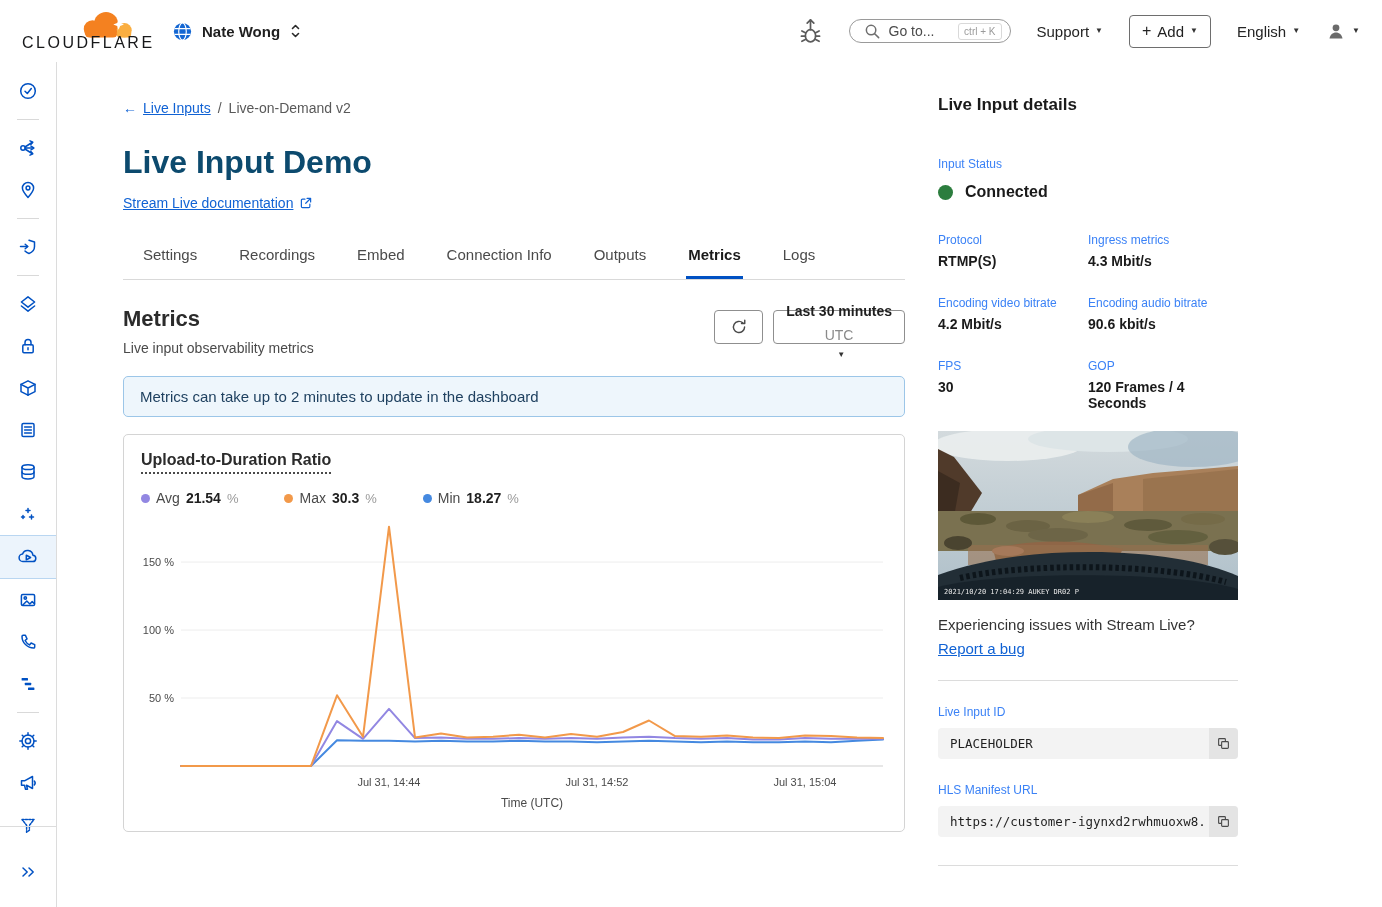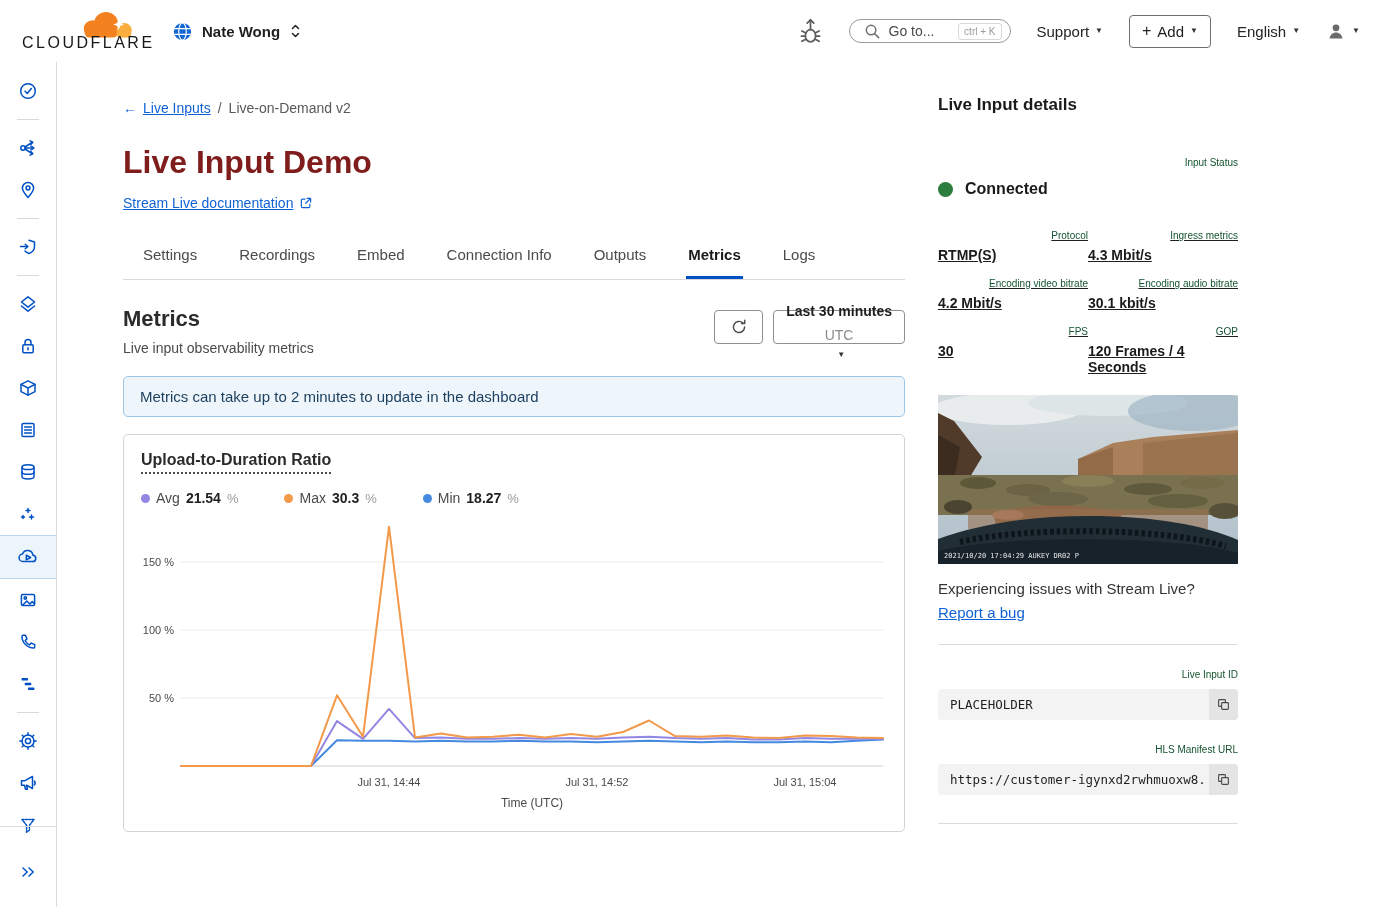--- a/index.html
+++ b/index.html
@@ -37,21 +37,21 @@
   .side-div { width:22px; height:1px; background:#d9d9d9; margin:7px auto; }
   .side-bottom { position:absolute; bottom:0; left:0; width:56px; border-top:1px solid #dcdcdc; padding:24px 0 14px; }
   .icn { stroke:#0051c3; fill:none; stroke-width:1.5; stroke-linecap:round; stroke-linejoin:round; }
 
   
   .main { position:absolute; left:123px; top:62px; width:782px; }
   .breadcrumb { margin-top:38px; font-size:14px; display:flex; align-items:center; gap:7px; }
   .bc-back { color:#1062d4; cursor:pointer; display:flex; align-items:center; gap:6px; }
   .bc-back .lbl { text-decoration:underline; }
   .bc-rest { color:#595959; }
-  .page-title { margin-top:28px; font-size:32px; font-weight:bold; color:#7f1d1d; }
+  .page-title { margin-top:28px; font-size:32px; font-weight:bold; color:#0c4a6e; }
   .doc-link { margin-top:14px; font-size:14px; color:#1062d4; text-decoration:underline;
     display:inline-flex; align-items:center; gap:6px; cursor:pointer; }
 
   .tabs { margin-top:26px; display:flex; gap:38px; border-bottom:1px solid #d9d9d9; padding-left:18px; }
   .tab { font-size:15px; color:#4a4a4a; padding:8px 2px 13px; cursor:pointer; border-bottom:3px solid transparent; }
   .tab.active { color:#1a1a1a; font-weight:bold; border-bottom-color:#0051c3; }
 
   .sect-row { margin-top:26px; display:flex; justify-content:space-between; align-items:flex-start; }
   .sect-h { font-size:22px; font-weight:bold; color:#2b2b2b; }
   .sect-sub { margin-top:8px; font-size:14px; color:#4a4a4a; }
@@ -73,26 +73,26 @@
   .leg-item { display:flex; align-items:center; gap:6px; cursor:pointer; }
   .dot { width:9px; height:9px; border-radius:50%; }
   .leg-name { font-size:14px; color:#4a4a4a; }
   .leg-val { font-size:14px; font-weight:bold; color:#1f1f1f; }
   .leg-unit { font-size:13px; color:#9a9a9a; }
   .chart-wrap { margin-top:10px; }
 
   
   .rightpanel { position:absolute; left:938px; top:62px; width:300px; }
   .rp-h { margin-top:33px; font-size:17px; font-weight:bold; color:#1a1a1a; }
-  .rp-label { font-size:10px; color:#14532d;text-align:right; }
+  .rp-label { font-size:12px; color:#3b82f6; }
   .status-label { margin-top:42px; }
   .status-row { margin-top:12px; display:flex; align-items:center; gap:12px; }
   .status-dot { width:15px; height:15px; border-radius:50%; background:#2c7d3e; }
   .status-val { font-size:16px; font-weight:bold; color:#1a1a1a; }
-  .fields { margin-top:32px; display:grid; grid-template-columns:150px 150px; row-gap:15px;text-decoration:underline; }
+  .fields { margin-top:32px; display:grid; grid-template-columns:150px 150px; row-gap:27px; }
   .fld-v { margin-top:6px; font-size:14px; font-weight:bold; color:#1a1a1a; }
   .preview { margin-top:20px; width:352px; height:169px; overflow:hidden; }
   .issues { margin-top:16px; font-size:15px; color:#333; }
   .report { margin-top:7px; font-size:15px; color:#1062d4; text-decoration:underline; cursor:pointer; display:inline-block; }
   .rp-div { margin-top:22px; height:1px; background:#dcdcdc; }
   .code-label { margin-top:24px; }
   .code-box { position:relative; margin-top:9px; height:31px; background:#f3f3f3; border-radius:4px;
     display:flex; align-items:center; padding:0 34px 0 12px; }
   .code-text { font-family:"DejaVu Sans Mono", monospace; font-size:12.5px; color:#1f1f1f;
     white-space:nowrap; overflow:hidden; }
@@ -423,21 +423,21 @@
     <div>
       <div class="rp-label">Ingress metrics</div>
       <div class="fld-v">4.3 Mbit/s</div>
     </div>
     <div>
       <div class="rp-label">Encoding video bitrate</div>
       <div class="fld-v">4.2 Mbit/s</div>
     </div>
     <div>
       <div class="rp-label">Encoding audio bitrate</div>
-      <div class="fld-v">30.1 kbit/s</div>
+      <div class="fld-v">90.6 kbit/s</div>
     </div>
     <div>
       <div class="rp-label">FPS</div>
       <div class="fld-v">30</div>
     </div>
     <div>
       <div class="rp-label">GOP</div>
       <div class="fld-v">120 Frames / 4 Seconds</div>
     </div>
   </div>

